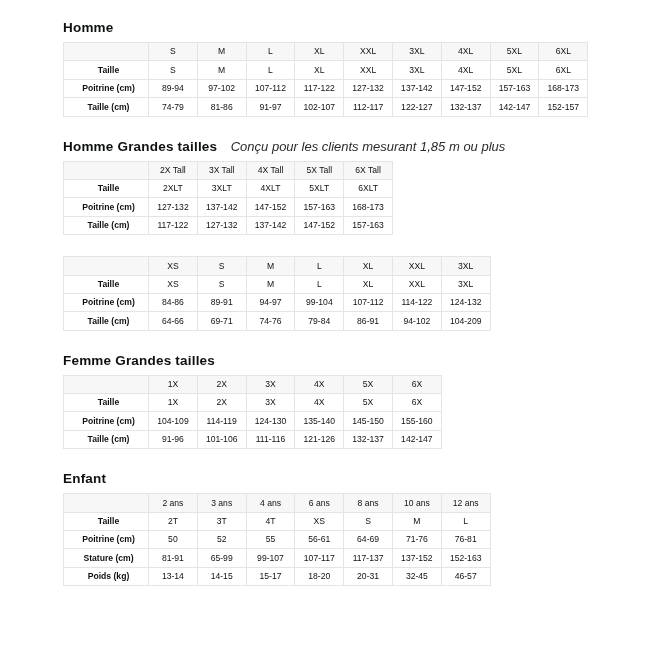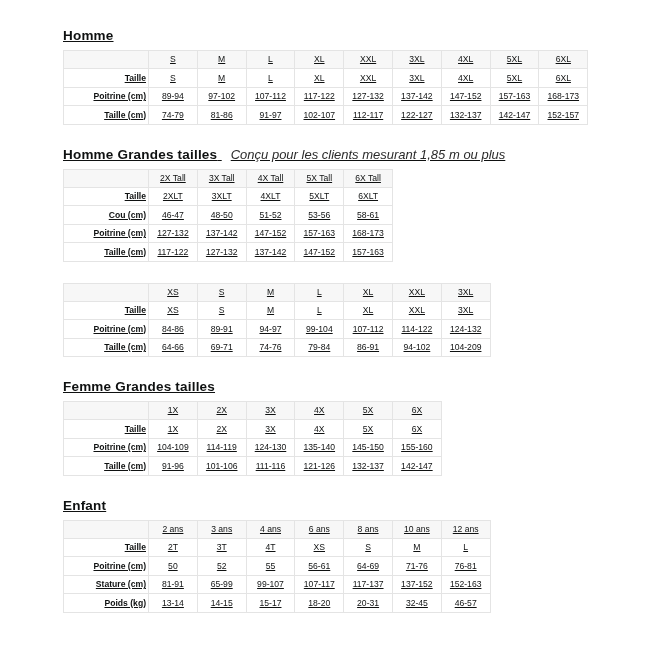--- a/index.html
+++ b/index.html
@@ -6,42 +6,42 @@
     --border:#e4e4e4;
     --header-bg:#f7f7f7;
     --text:#0f1111;
   }
   *{box-sizing:border-box;}
   html,body{margin:0;padding:0;}
   body{
     width:650px;height:650px;overflow:hidden;background:#ffffff;
     font-family:"Liberation Sans", sans-serif;color:var(--text);
   }
-  .page{padding:27px 0 0 63px;text-decoration:underline;}
+  .page{padding:19px 0 0 63px;}
   .section{margin:0 0 21px 0;}
   .section-header{margin:0 0 6px 0;line-height:16px;}
   .section-title{
     display:inline;font-size:13.5px;font-weight:700;color:var(--text);
     letter-spacing:.2px;
   }
   .section-subtitle{
     display:inline;margin-left:9px;font-size:13px;font-style:italic;
     font-weight:400;color:#2b2b2b;
   }
   table{border-collapse:collapse;table-layout:fixed;}
   th,td{
     border:1px solid var(--border);
     height:18.4px;padding:0 2px;
     font-size:8.6px;font-weight:400;line-height:1;
     text-align:center;vertical-align:middle;color:var(--text);
     white-space:nowrap;overflow:hidden;
   }
   thead th{background:var(--header-bg);font-weight:400;}
   td.row-label{
-    text-align:right;padding-left:7px;font-weight:700;background:#ffffff;
+    text-align:center;padding-left:7px;font-weight:700;background:#ffffff;
   }
 </style>
 </head>
 <body>
 
 <div class="page">
   <div id="sections-root">
   <div class="section">
     <div class="section-header">
       <h2 class="section-title">Homme</h2>
@@ -142,28 +142,20 @@
       <tbody>
             <tr>
               <td class="row-label">Taille</td>
               <td>2XLT</td>
               <td>3XLT</td>
               <td>4XLT</td>
               <td>5XLT</td>
               <td>6XLT</td>
             </tr>
             <tr>
-              <td class="row-label">Cou (cm)</td>
-              <td>46-47</td>
-              <td>48-50</td>
-              <td>51-52</td>
-              <td>53-56</td>
-              <td>58-61</td>
-            </tr>
-            <tr>
               <td class="row-label">Poitrine (cm)</td>
               <td>127-132</td>
               <td>137-142</td>
               <td>147-152</td>
               <td>157-163</td>
               <td>168-173</td>
             </tr>
             <tr>
               <td class="row-label">Taille (cm)</td>
               <td>117-122</td>

